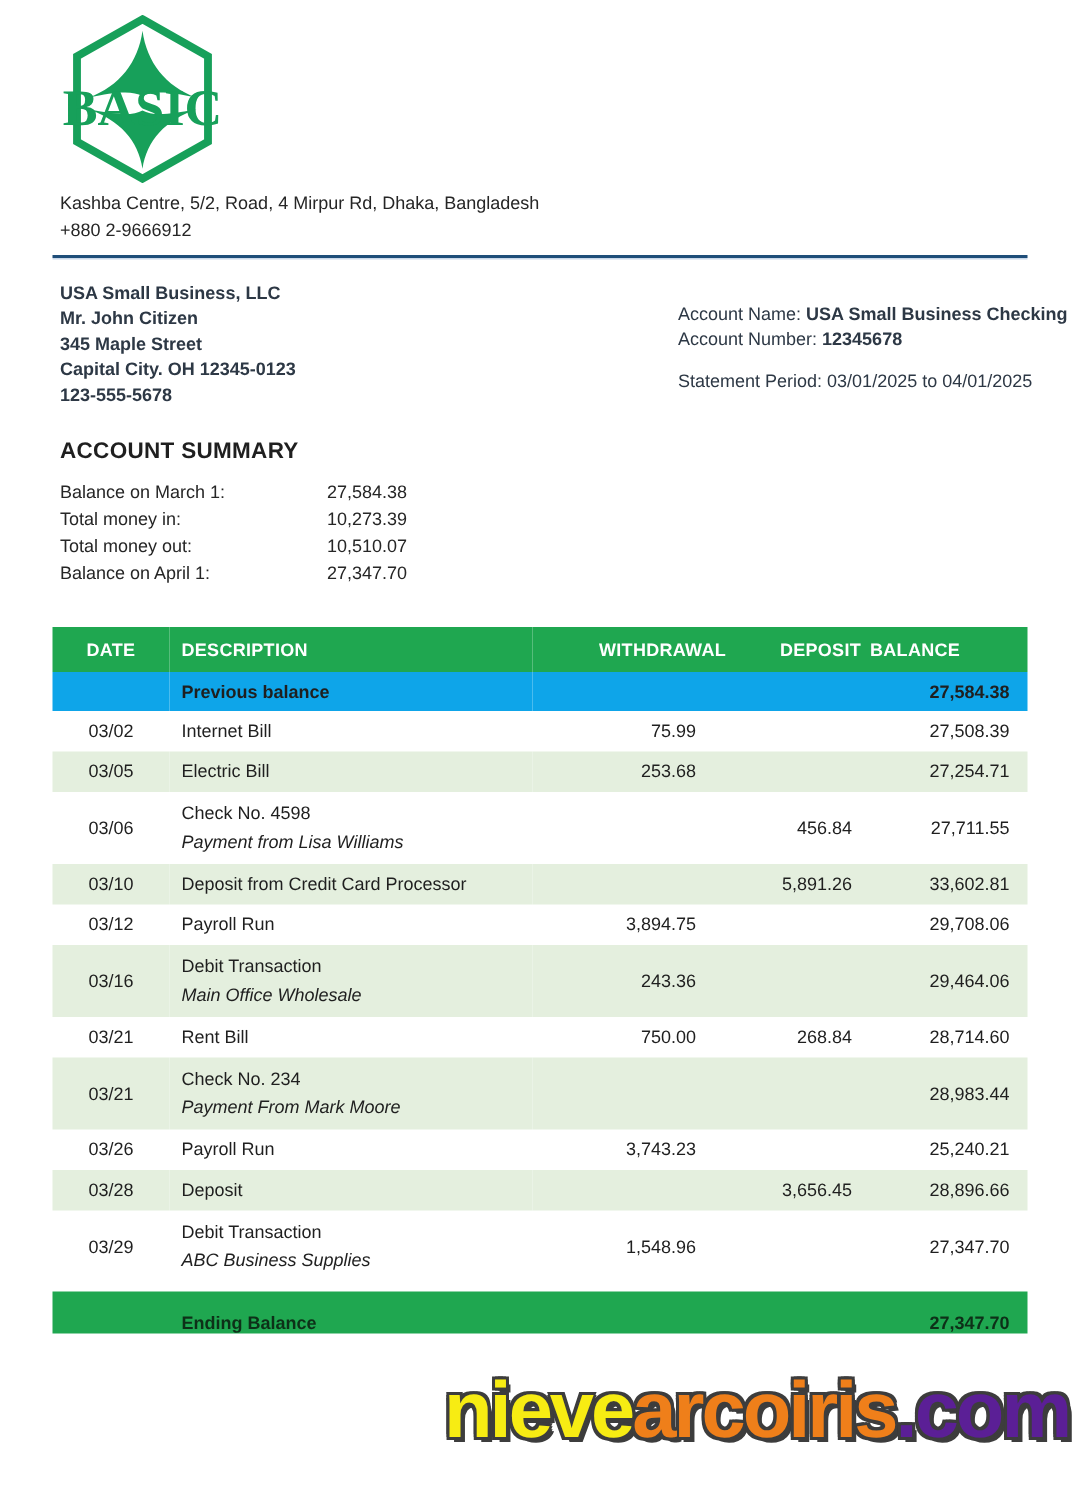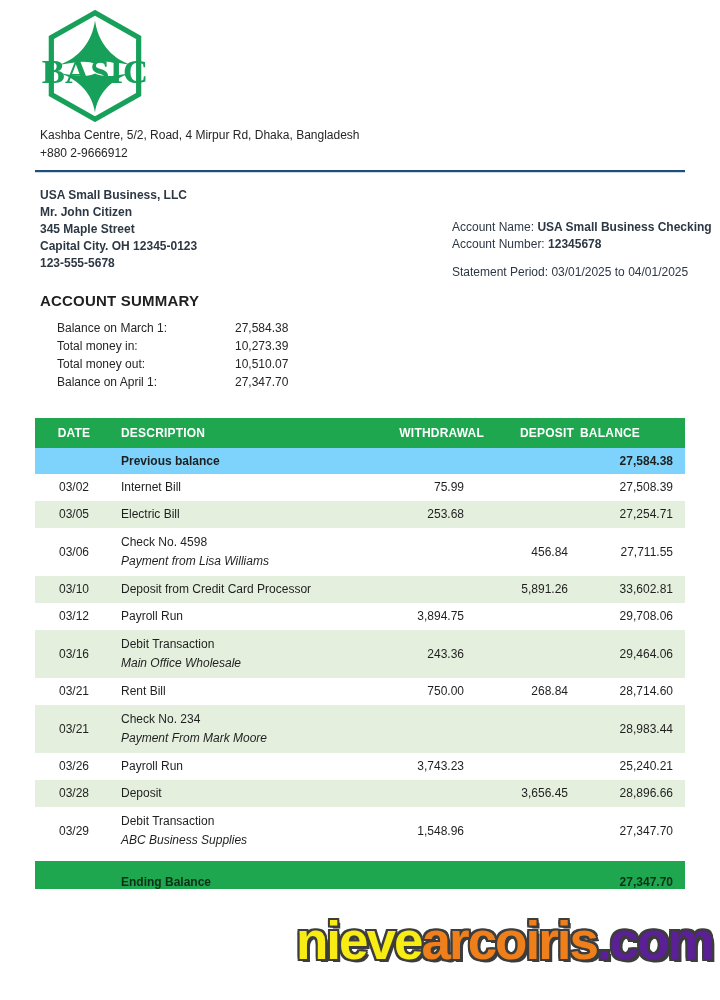--- a/index.html
+++ b/index.html
@@ -15,49 +15,49 @@
 
   
   .divider { position:absolute; left:35px; top:170px; width:650px; height:3px;
              border-top:2px solid #1f4e79; border-bottom:1px solid #c9d8ea; }
 
   
   .customer { position:absolute; left:40px; top:187px; font-size:12px; line-height:17px;
               font-weight:bold; color:#2d3845; }
 
   
-  .account-info { position:absolute; left:452px; top:219px; font-size:12px; line-height:17px; color:#2d3845; }
+  .account-info { position:absolute; left:452px; top:201px; font-size:12px; line-height:17px; color:#2d3845; }
   .account-info .val { font-weight:bold; }
   .account-info .period { margin-top:11px; }
 
   
   .summary-title { position:absolute; left:40px; top:292px; font-size:15px; font-weight:bold;
                    color:#1f1f1f; letter-spacing:0.2px; }
   .summary { position:absolute; left:40px; top:319px; font-size:12px; }
-  .summary .srow { display:grid; grid-template-columns:178px auto; line-height:18px;margin-left:17px; }
+  .summary .srow { display:grid; grid-template-columns:178px auto; line-height:18px; }
 
   
   .txn { position:absolute; left:35px; top:418px; width:650px; }
   table { width:650px; border-collapse:collapse; table-layout:fixed; font-size:12px; }
   col.c-date{width:78px} col.c-desc{width:242px} col.c-wd{width:135px} col.c-dep{width:90px} col.c-bal{width:105px}
   thead th { background:#1fa750; color:#fff; font-weight:bold; height:30px; font-size:12px; letter-spacing:0.2px; }
   th.h-date { text-align:center; }
   th.h-desc { text-align:left; padding-left:8px; }
   th.h-wd, th.h-dep { text-align:right; padding-right:6px; }
   th.h-bal { text-align:left; padding-right:13px; }
   td { vertical-align:middle; line-height:15px; color:#1f1f1f; }
   td.t-date { text-align:center; }
   td.t-desc { padding-left:8px; text-align:left; }
   td.t-wd { text-align:right; padding-right:26px; }
   td.t-dep { text-align:right; padding-right:12px; }
   td.t-bal { text-align:right; padding-right:12px; }
   tr.single td { height:27px; }
   tr.tall td { height:48px; }
   tr.stripe td { background:#e4efde; }
-  tr.prev td { background:#7dd3fc; height:26px; font-weight:bold; }
+  tr.prev td { background:#0ea5e9; height:26px; font-weight:bold; }
   .desc2 { font-style:italic; margin-top:4px; }
 
   
   .ending { margin-top:6px; width:650px; height:28px; background:#1fa750; display:flex;
             align-items:flex-end; font-size:12px; font-weight:bold; color:#0d3018; }
   .ending .e-label { padding-left:86px; flex:1; }
   .ending .e-value { padding-right:12px; text-align:right; }
 
   
   .watermark { position:absolute; left:296px; top:910px; font-size:53px; font-weight:bold;

